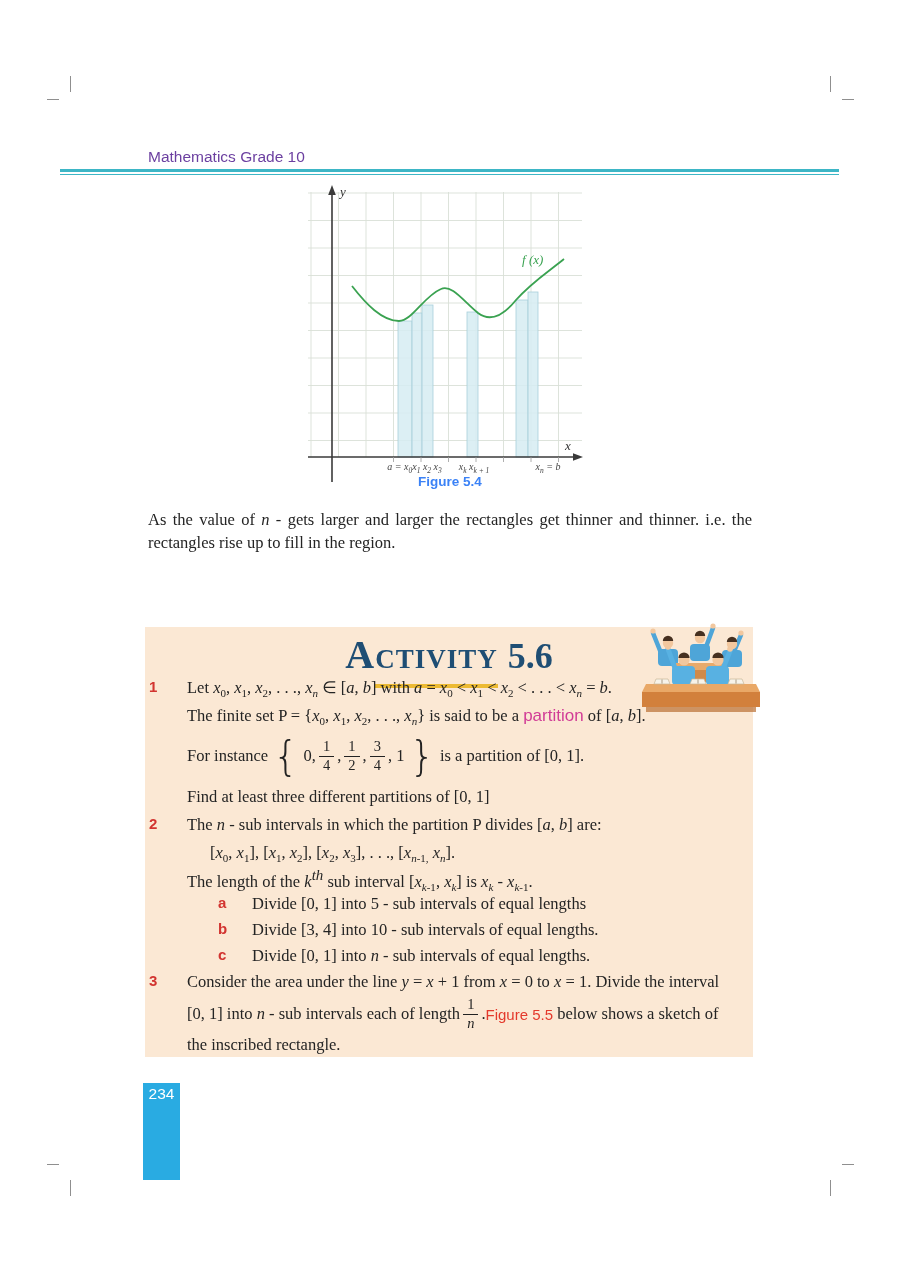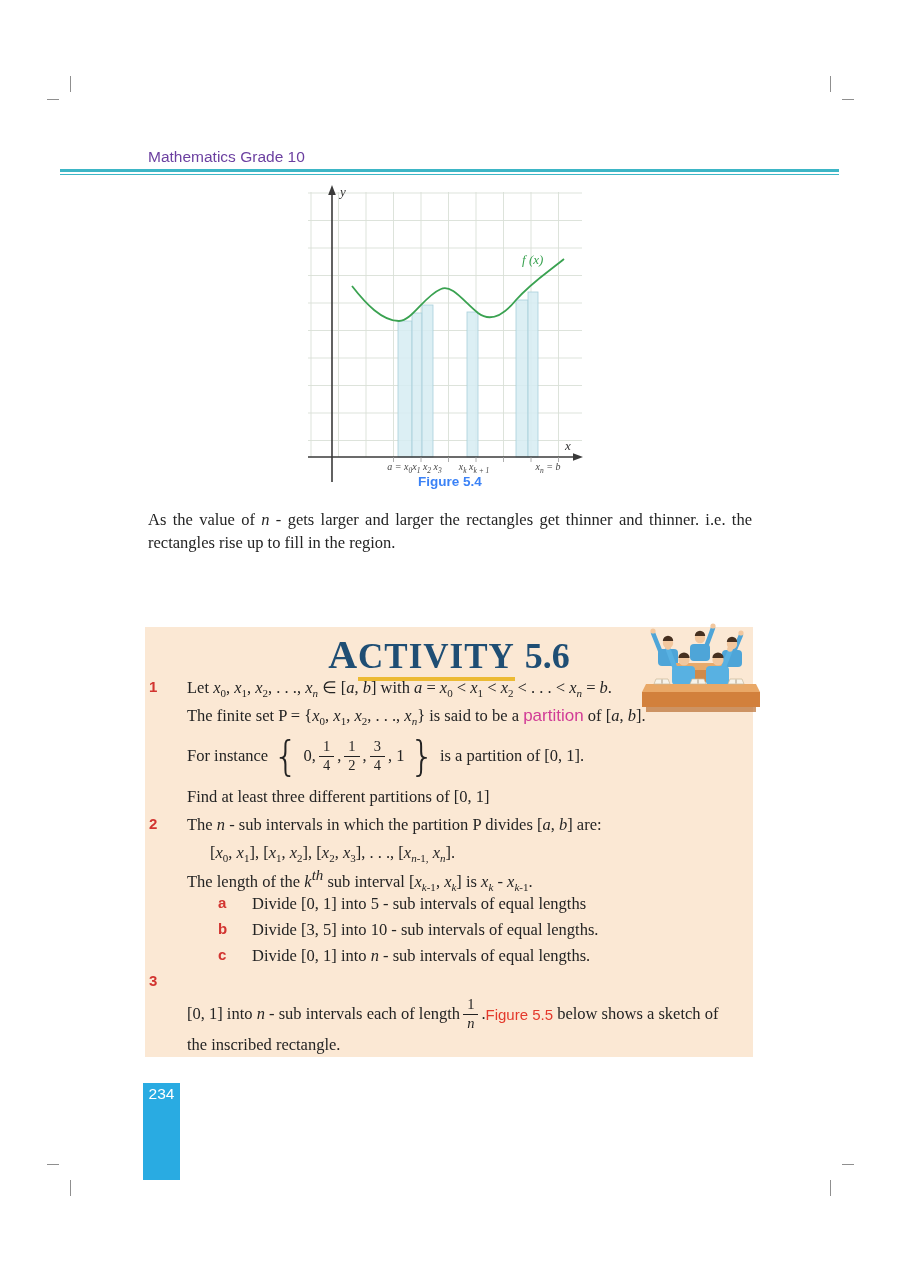--- a/index.html
+++ b/index.html
@@ -26,21 +26,21 @@
 
   
   .para{position:absolute;left:148px;width:604px;font-size:16.5px;line-height:22.5px;
         text-align:justify;color:#242424;}
 
   
   .activity{position:absolute;left:145px;top:627px;width:608px;height:430px;background:#fbe8d4;}
   .act-title{position:absolute;left:0;top:4px;width:100%;text-align:center;color:#1f4e74;
              font-family:"Liberation Serif",serif;font-weight:bold;}
   .act-a{font-size:40px;letter-spacing:1px;}
-  .act-rest{font-size:35px;letter-spacing:1px;border-bottom:4px solid #ecba33;padding-bottom:1px;}
+  .act-rest{font-size:27px;letter-spacing:1px;border-bottom:4px solid #ecba33;padding-bottom:10px;}
   .act-num{font-size:36px;margin-left:10px;}
 
   .item-num{position:absolute;left:4px;width:30px;font-family:"Liberation Sans",sans-serif;
             font-size:15px;font-weight:bold;color:#d23430;}
   .sub-letter{position:absolute;left:73px;width:24px;font-family:"Liberation Sans",sans-serif;
               font-size:15px;font-weight:bold;color:#d23430;}
   .math-line{position:absolute;left:42px;width:561px;font-size:16.5px;color:#242424;}
   .math-line sub{font-size:11px;}
   .math-line sup{font-size:15px;}
   .indent{left:65px;}
@@ -230,25 +230,26 @@
     <div class="math-line" style="top:160px;">Find at least three different partitions of [0, 1]</div>
 
     <div class="item-num" style="top:188px;">2</div>
     <div class="math-line" style="top:188px;">The <i>n</i> - sub intervals in which the partition P divides [<i>a</i>, <i>b</i>] are:</div>
     <div class="math-line indent" style="top:216px;">[<i>x</i><sub>0</sub>, <i>x</i><sub>1</sub>], [<i>x</i><sub>1</sub>, <i>x</i><sub>2</sub>], [<i>x</i><sub>2</sub>, <i>x</i><sub>3</sub>], . . ., [<i>x</i><sub><i>n</i>-1,</sub> <i>x</i><sub><i>n</i></sub>].</div>
     <div class="math-line" style="top:240px;">The length of the <i>k</i><sup><i>th</i></sup> sub interval [<i>x</i><sub><i>k</i>-1</sub>, <i>x</i><sub><i>k</i></sub>] is <i>x</i><sub><i>k</i></sub> - <i>x</i><sub><i>k</i>-1</sub>.</div>
 
     <div class="sub-letter" style="top:267px;">a</div>
     <div class="math-line sub-text" style="top:267px;">Divide [0, 1] into 5 - sub intervals of equal lengths</div>
     <div class="sub-letter" style="top:293px;">b</div>
-    <div class="math-line sub-text" style="top:293px;">Divide [3, 5] into 10 - sub intervals of equal lengths.</div>
+    <div class="math-line sub-text" style="top:293px;">Divide [3, 4] into 10 - sub intervals of equal lengths.</div>
     <div class="sub-letter" style="top:319px;">c</div>
     <div class="math-line sub-text" style="top:319px;">Divide [0, 1] into <i>n</i> - sub intervals of equal lengths.</div>
 
     <div class="item-num" style="top:345px;">3</div>
+    <div class="math-line" style="top:345px;">Consider the area under the line <i>y</i> = <i>x</i> + 1 from <i>x</i> = 0 to <i>x</i> = 1. Divide the interval</div>
     <div class="math-line flex-line" style="top:364px;height:46px;">
       <span>[0, 1] into <i>n</i> - sub intervals each of length</span>
       <span class="frac">
           <span class="num">1</span>
           <span class="den"><i>n</i></span>
         </span>
       <span>. </span>
       <span class="hl-figure">Figure 5.5</span>
       <span style="white-space:pre;"> below shows a sketch of</span>
     </div>

